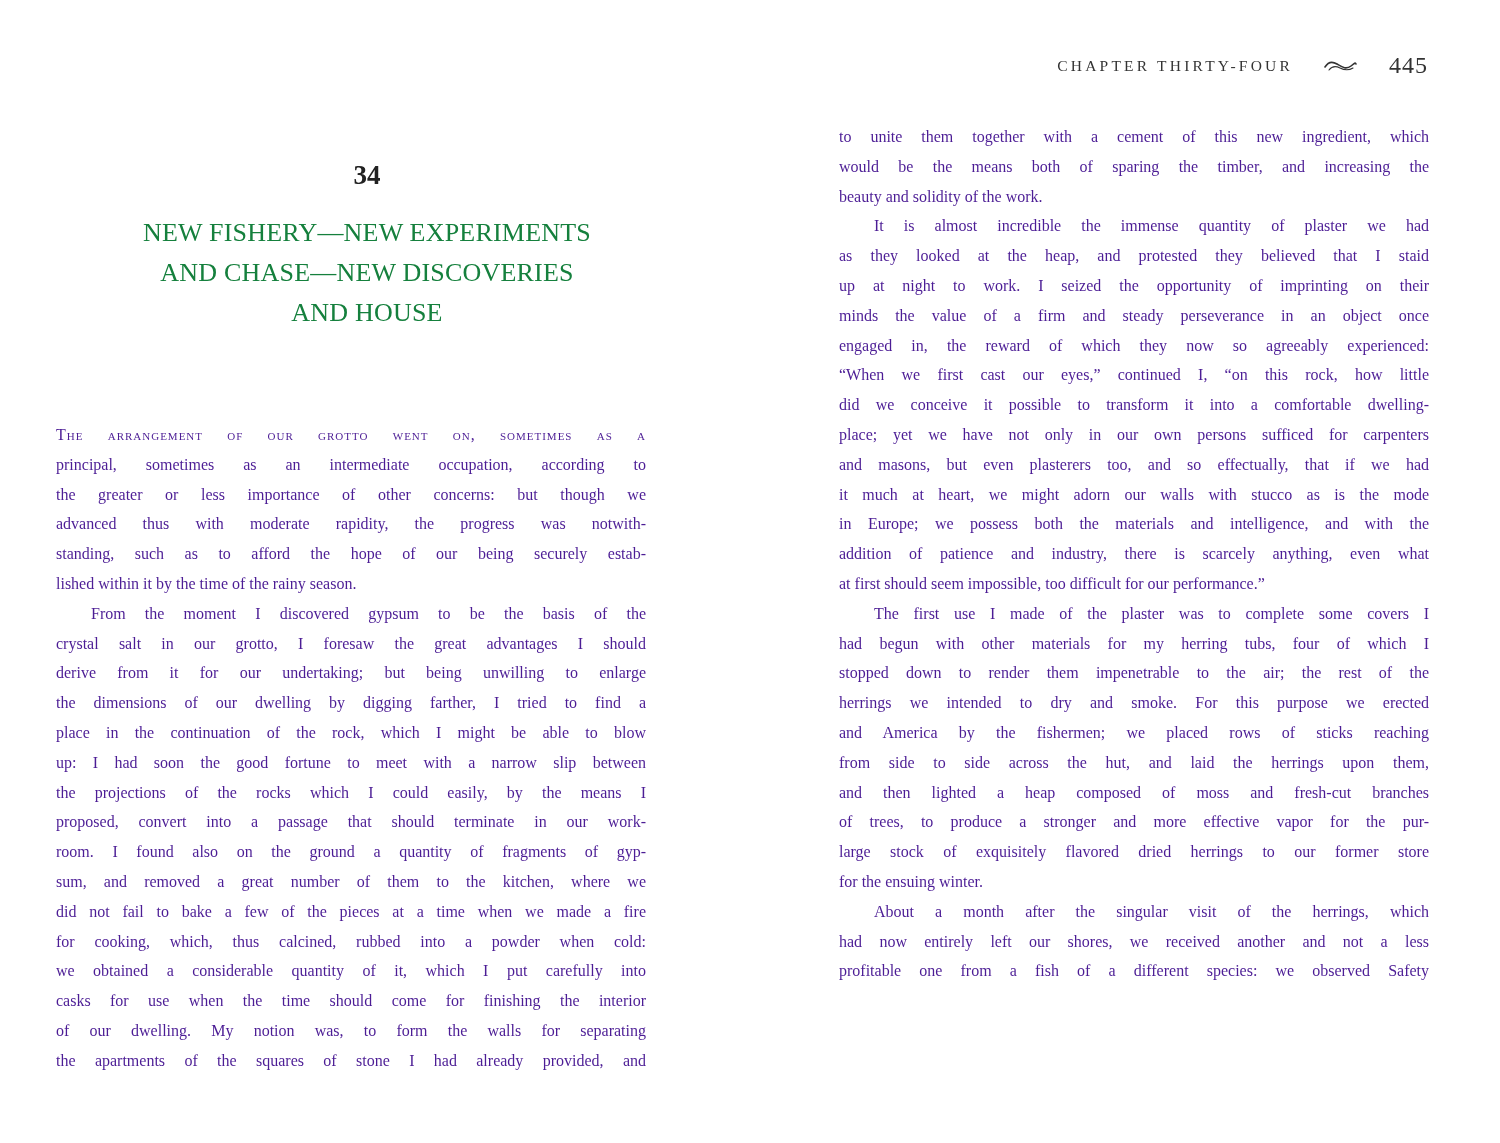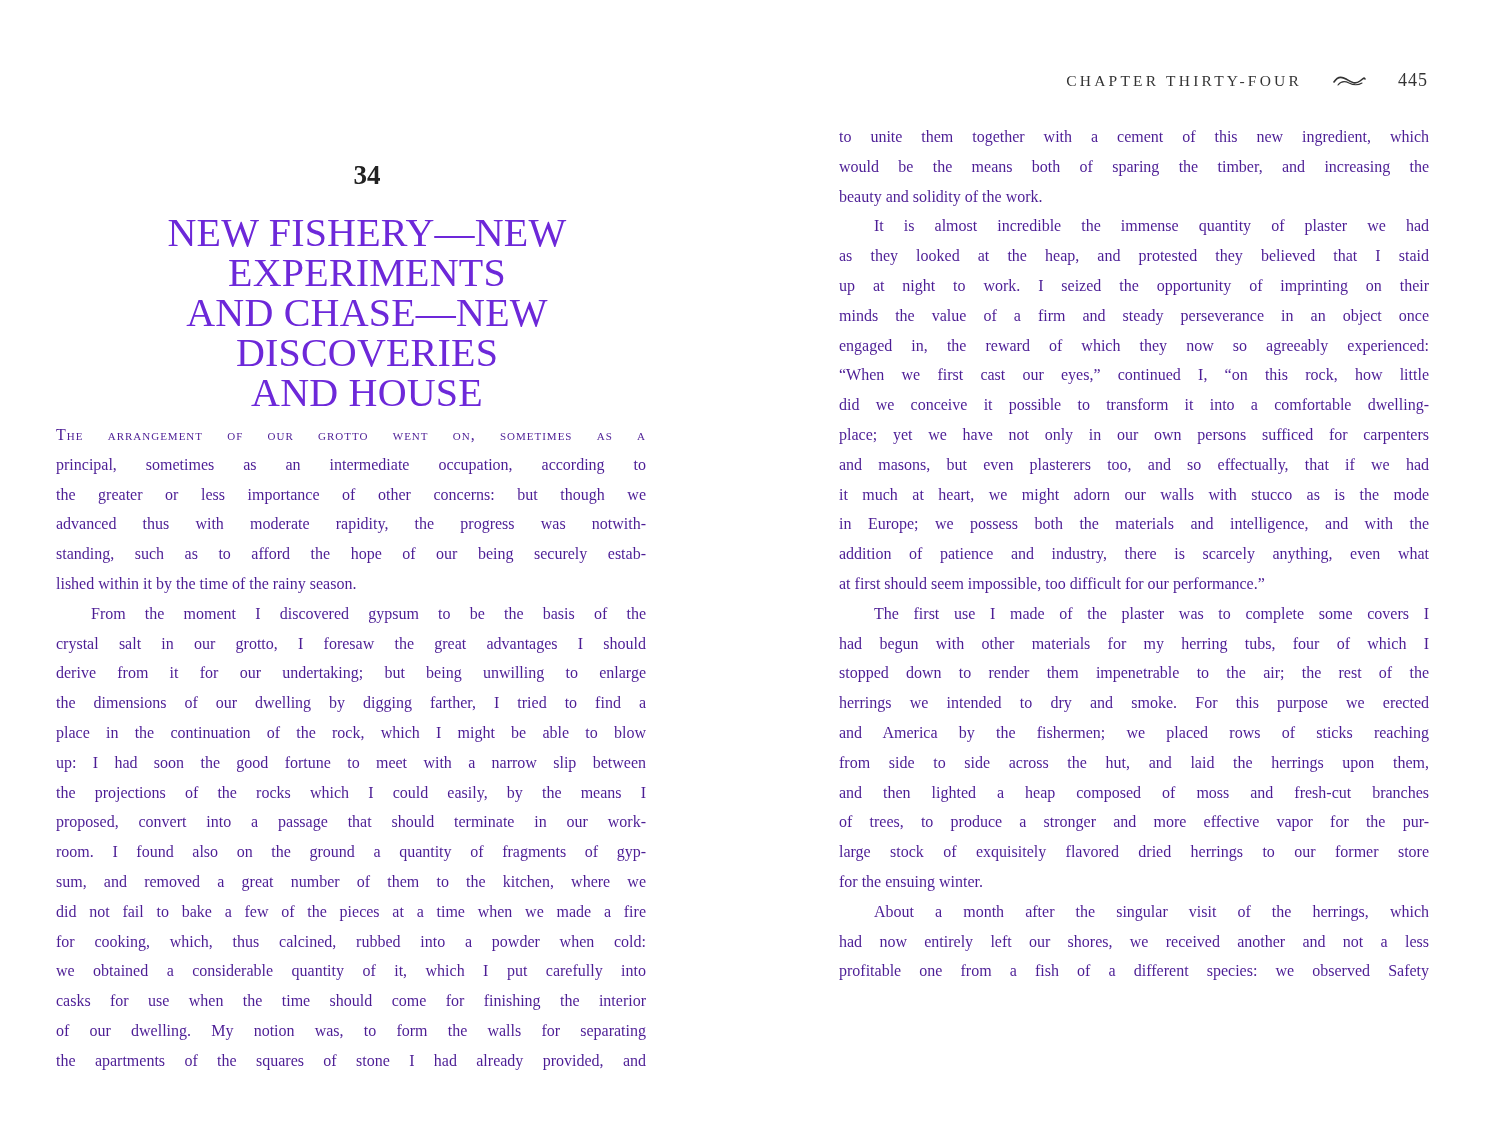--- a/index.html
+++ b/index.html
@@ -23,63 +23,63 @@
       position: absolute;
       top: 0;
       height: 1143px;
     }
     .page-left { left: 0; width: 750px; }
     .page-right { left: 750px; width: 750px; }
 
     
     .running-head {
       position: absolute;
-      top: 70px;
+      top: 52px;
       right: 72px;
       display: flex;
       align-items: center;
       gap: 12px;
       color: #333;
     }
     .running-title {
       font-size: 15.5px;
       letter-spacing: 3.2px;
       text-transform: uppercase;
     }
     .ornament {
       width: 34px;
       height: 16px;
       margin: 0 20px 0 18px;
       display: inline-block;
     }
     .folio {
-      font-size: 18px;
+      font-size: 24px;
       letter-spacing: 1px;
     }
 
     
     .chapter-number {
       position: absolute;
       top: 160px;
       left: 72px;
       width: 590px;
       text-align: center;
       font-size: 27px;
       font-weight: bold;
       color: #222;
     }
     .chapter-title {
       position: absolute;
       top: 213px;
       left: 72px;
       width: 590px;
       text-align: center;
-      font-size: 40px;
+      font-size: 26px;
       line-height: 40px;
-      color: #6d28d9;
+      color: #15803d;
       letter-spacing: 0.2px;
     }
     .chapter-title .tline { display: block; }
 
     
     .body-text {
       position: absolute;
       width: 590px;
       font-size: 16px;
       line-height: 29.8px;

